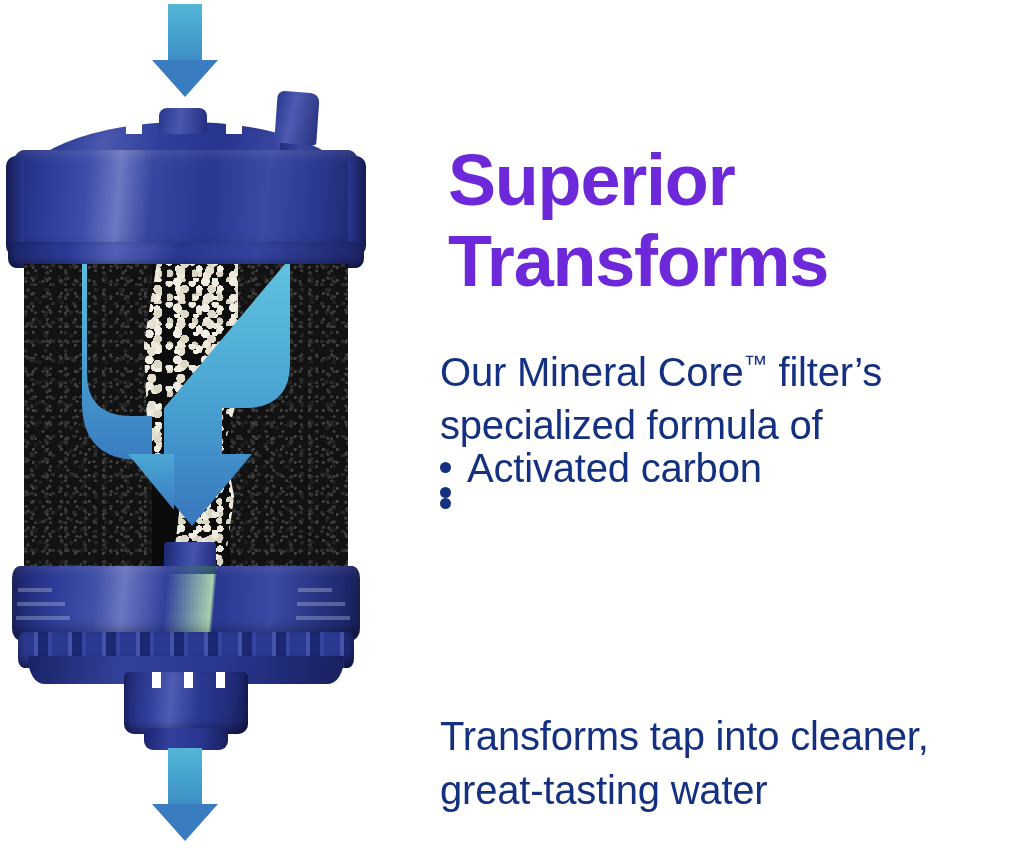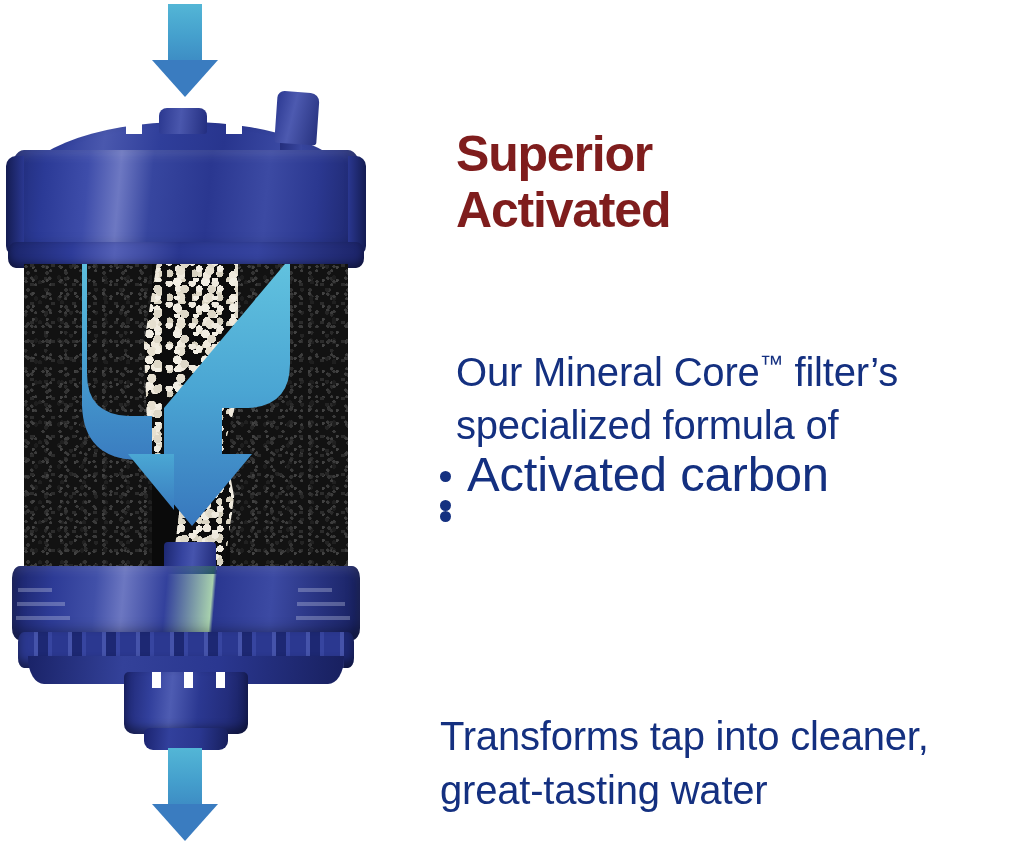--- a/index.html
+++ b/index.html
@@ -189,41 +189,41 @@
   .spout {
     position:absolute; left:142px; top:624px; width:84px; height:22px;
     border-radius:6px 6px 9px 9px;
     background:linear-gradient(95deg,#1b2470 0%,#32409c 30%,#2a3790 65%,#171f5c 100%);
   }
 
   
   .content { position:absolute; left:440px; top:0; width:593px; height:853px; }
 
   .headline {
-    position:absolute; left:16px; top:92px; width:560px;
-    color:#7f1d1d;
-    font-size:50px; font-weight:bold; line-height:1.12;
+    position:absolute; left:8px; top:92px; width:560px;
+    color:#6d28d9;
+    font-size:72px; font-weight:bold; line-height:1.12;
     letter-spacing:-1.2px;
   }
   .headline .hl-line { display:block; }
 
   .lede {
-    position:absolute; left:16px; top:306px; width:575px;
+    position:absolute; left:0; top:306px; width:575px;
     color:#143080;
     font-size:40px; font-weight:400; line-height:1.33;
     letter-spacing:-0.2px;
   }
   .lede .ld-line { display:block; white-space:nowrap; }
   .tm { font-size:24px; vertical-align:super; letter-spacing:0; }
 
   .bullets {
     position:absolute; left:0; top:440px; width:575px;
     margin:0; padding:0; list-style:none;
     color:#143080;
-    font-size:49px; line-height:1.4; letter-spacing:-0.2px;
+    font-size:40px; line-height:1.4; letter-spacing:-0.2px;
   }
   .bullets li { display:flex; align-items:baseline; white-space:nowrap; }
   .bullets .dot {
     display:inline-block; width:11px; height:11px; border-radius:50%;
     background:#143080; margin-right:16px; flex:0 0 auto;
     position:relative; top:-9px;
   }
 
   .closing {
     position:absolute; left:0; top:669px; width:600px;
@@ -306,21 +306,21 @@
     <div class="flow-arrow" id="arrow-out">
       <div class="shaft"></div>
       <div class="head"></div>
     </div>
   </div>
 
   <div class="content">
 
     <h1 class="headline">
       <span class="hl-line">Superior</span>
-      <span class="hl-line">Activated</span>
+      <span class="hl-line">Transforms</span>
     </h1>
 
     <p class="lede">
       <span class="ld-line"><span>Our Mineral Core</span><span class="tm">™</span><span> filter’s</span></span>
       <span class="ld-line">specialized formula of</span>
     </p>
 
     <ul class="bullets">
       <li>
         <span class="dot"></span>

